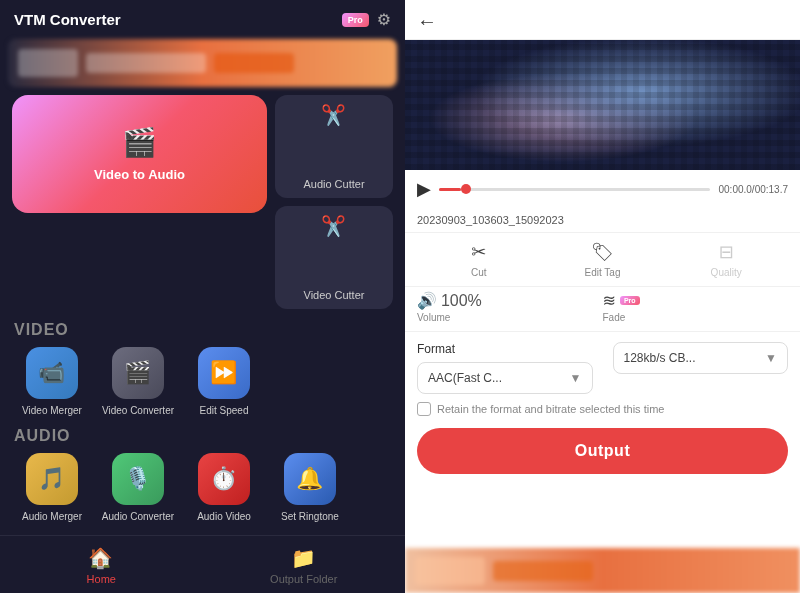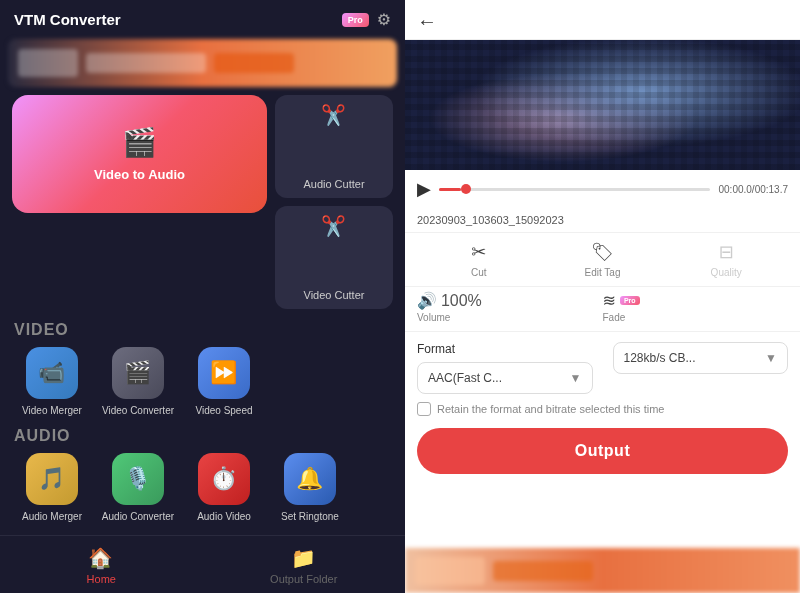--- a/index.html
+++ b/index.html
@@ -459,21 +459,21 @@
     <div class="grid-item">
       <div class="grid-icon" style="background:linear-gradient(135deg,#4a90e2,#357abd);">📹</div>
       <div class="grid-label">Video Merger</div>
     </div>
     <div class="grid-item">
       <div class="grid-icon" style="background:linear-gradient(135deg,#6c6c7e,#4a4a5a);">🎬</div>
       <div class="grid-label">Video Converter</div>
     </div>
     <div class="grid-item">
       <div class="grid-icon" style="background:linear-gradient(135deg,#5b8dee,#3a6bc7);">⏩</div>
-      <div class="grid-label">Video Speed</div>
+      <div class="grid-label">Edit Speed</div>
     </div>
   </div>
 
   <div class="section-header">AUDIO</div>
   <div class="items-grid">
     <div class="grid-item">
       <div class="grid-icon" style="background:linear-gradient(135deg,#e8b84b,#c49a30);">🎵</div>
       <div class="grid-label">Audio Merger</div>
     </div>
     <div class="grid-item">

